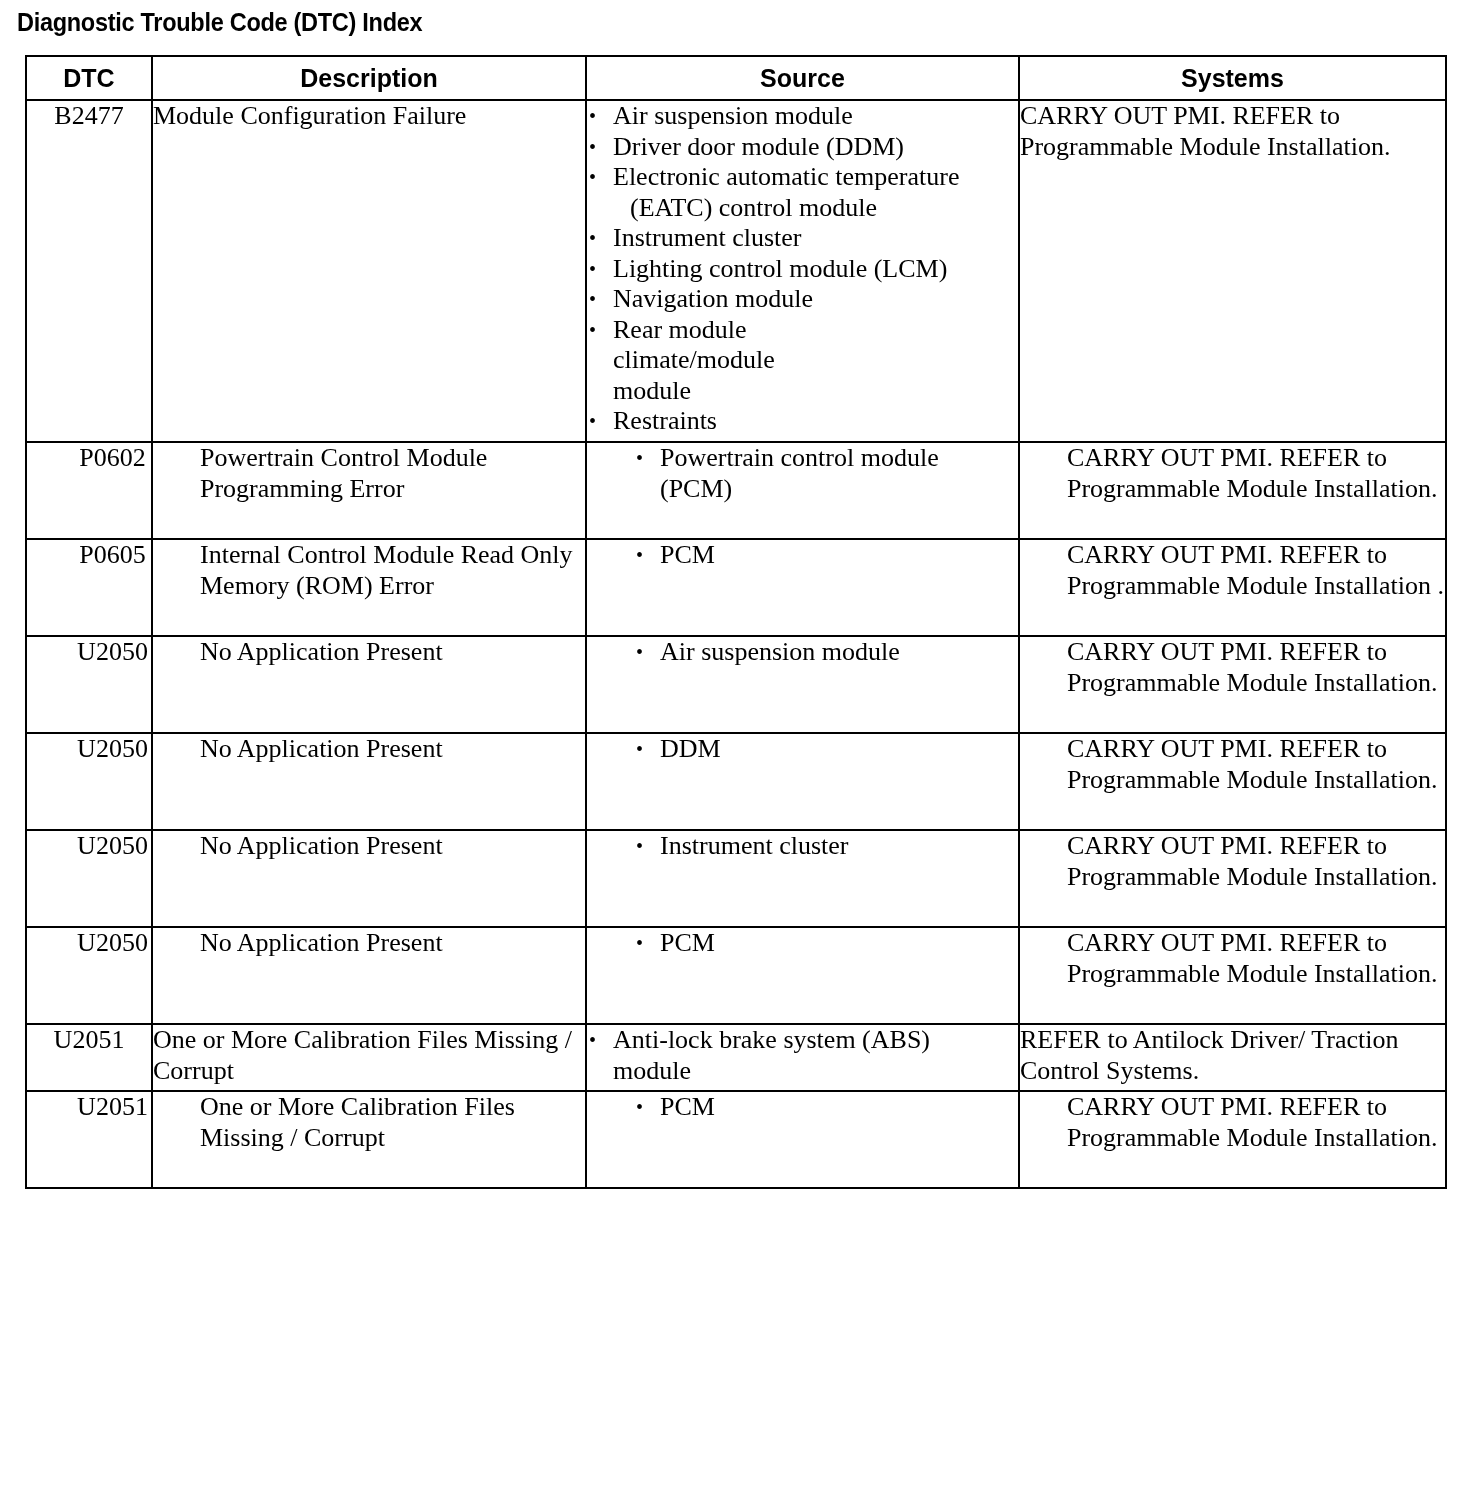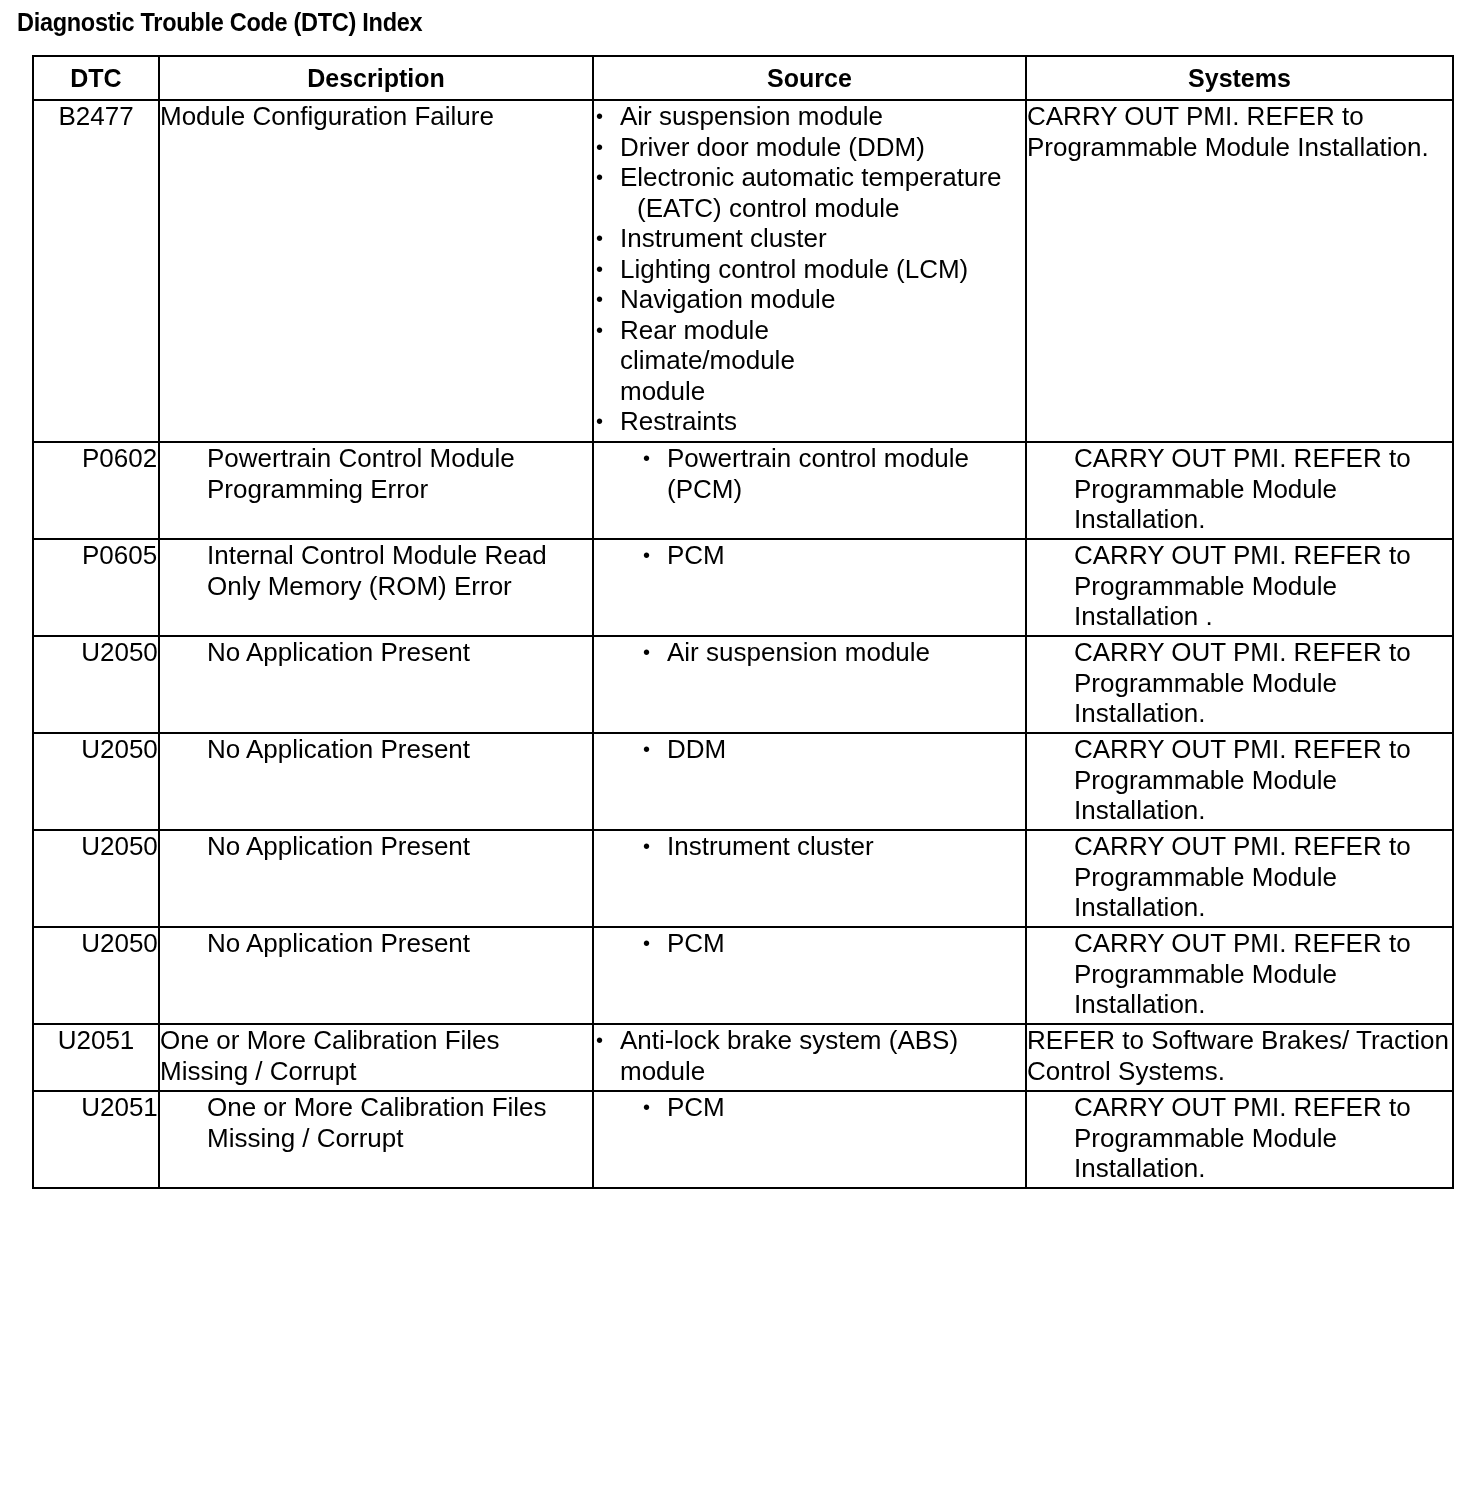--- a/index.html
+++ b/index.html
@@ -3,33 +3,33 @@
 <meta charset="utf-8">
 <style>
   html, body { margin: 0; padding: 0; background: #ffffff; }
   body { width: 1472px; height: 1494px; position: relative; overflow: hidden; color: #000; }
   .title {
     position: absolute; left: 17px; top: 8px;
     font-family: "Liberation Sans", sans-serif; font-weight: bold;
     font-size: 25px; letter-spacing: -0.3px; transform: scaleX(0.94); transform-origin: left top;
   }
   table.dtc {
-    position: absolute; left: 32px; top: 55px;
+    position: absolute; left: 25px; top: 55px;
     border-collapse: collapse; table-layout: fixed;
     width: 1420px;
   }
   table.dtc th, table.dtc td {
     border: 2px solid #000; vertical-align: top; padding: 0;
   }
   table.dtc th {
     font-family: "Liberation Sans", sans-serif; font-weight: bold; font-size: 25px;
     height: 42px; text-align: center; vertical-align: middle;
   }
   table.dtc td {
-    font-family: Liberation Sans, sans-serif; font-size: 26px; line-height: 30.5px;
+    font-family: Liberation Serif, serif; font-size: 26px; line-height: 30.5px;
   }
   col.c1 { width: 126px; } col.c2 { width: 434px; } col.c3 { width: 433px; } col.c4 { width: 427px; }
   td.code { text-align: center; padding-top: 8px; }
   td.desc { padding: 8px 10px 0 16px; }
   td.src { padding: 8px 6px 0 14px; }
   td.act { padding: 8px 4px 0 16px; }
   ul.srcl { list-style: none; margin: 0; padding: 0; }
   ul.srcl li { position: relative; padding-left: 26px; }
   ul.srcl li .bullet { position: absolute; left: 2px; top: 0; font-size: 20px; }
   .indent { padding-left: 17px; display: inline-block; }
@@ -141,21 +141,21 @@
       </tr>
       <tr class="r-short">
         <td class="code">U2051</td>
         <td class="desc">One or More Calibration Files Missing / Corrupt</td>
         <td class="src">
           <ul class="srcl">
             <li><span class="bullet">•</span><span>Anti-lock brake system (ABS)</span></li>
             <li><span>module</span></li>
           </ul>
         </td>
-        <td class="act">REFER to Software Brakes/ Traction Control Systems.</td>
+        <td class="act">REFER to Antilock Driver/ Traction Control Systems.</td>
       </tr>
       <tr class="r-std">
         <td class="code">U2051</td>
         <td class="desc">One or More Calibration Files Missing / Corrupt</td>
         <td class="src">
           <ul class="srcl">
             <li><span class="bullet">•</span><span>PCM</span></li>
           </ul>
         </td>
         <td class="act">CARRY OUT PMI. REFER to Programmable Module Installation.</td>

